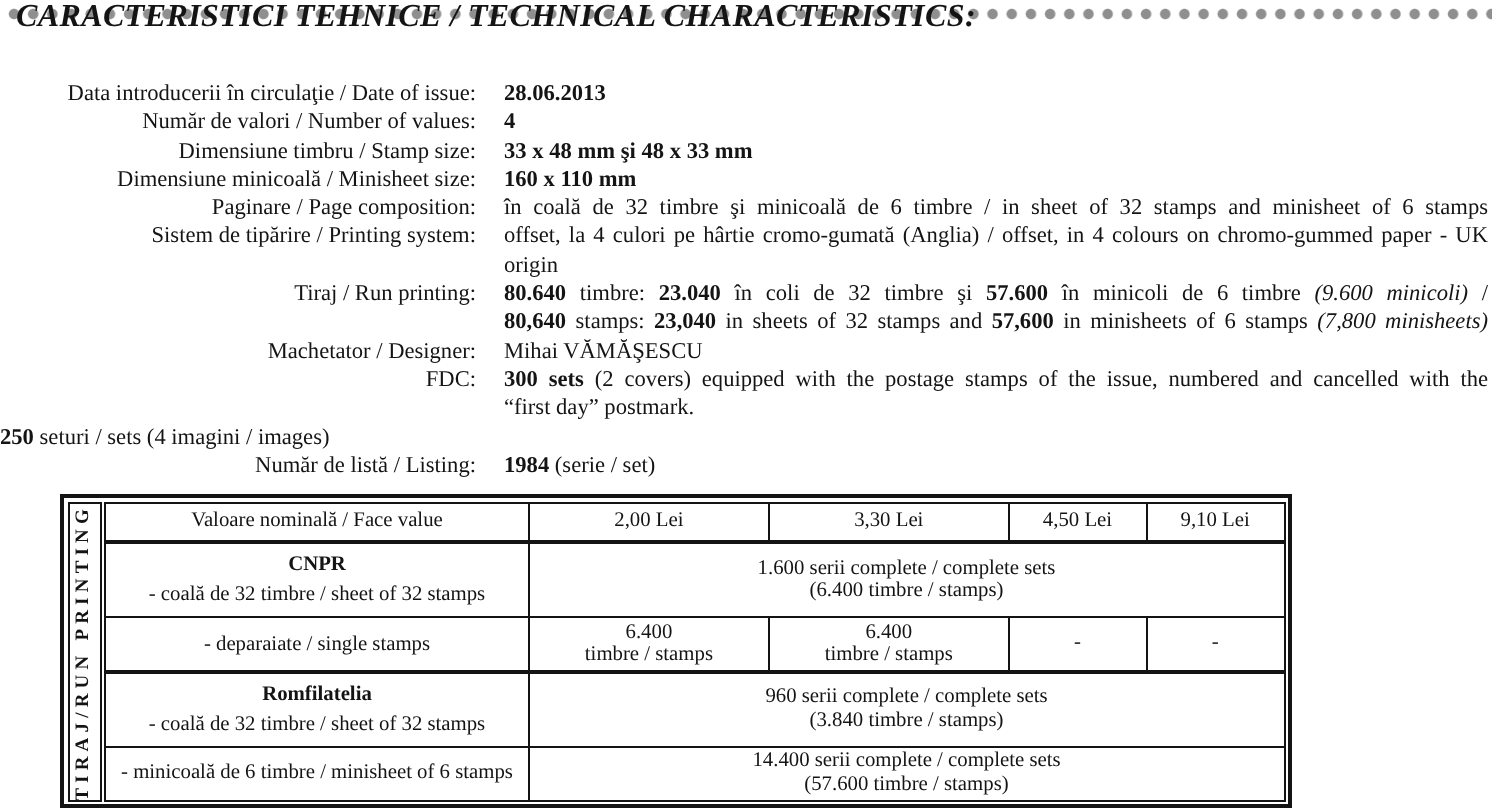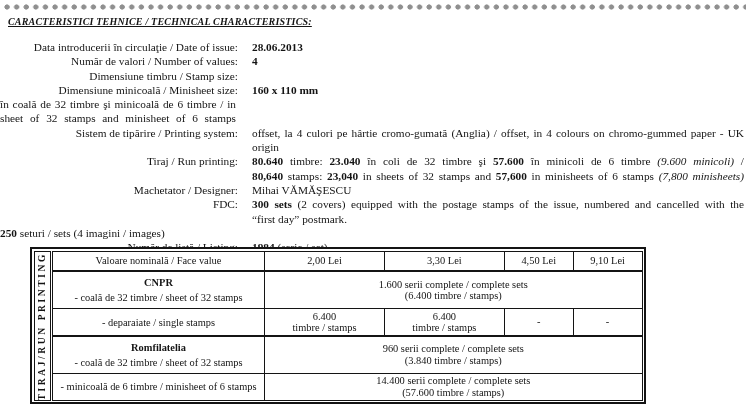--- a/index.html
+++ b/index.html
@@ -14,23 +14,23 @@
 
   
   .dots {
     position: absolute; top: 3px; left: 4px; width: 742px; height: 8px;
     background-image: radial-gradient(circle at 3px 4px, #8f8f8f 2.3px, rgba(0,0,0,0) 2.9px);
     background-size: 9.6px 8px;
     background-repeat: repeat-x;
   }
 
   .title {
-    position: absolute; top: 16px; left: 8px;
-    font-size: 10px; font-weight: bold; font-style: italic;
-    letter-spacing: 0.2px; white-space: nowrap; text-decoration: underline;
+    position: absolute; top: 0; left: 8px;
+    font-size: 16px; font-weight: bold; font-style: italic;
+    letter-spacing: 0.2px; white-space: nowrap;
   }
 
   .fields {
     position: absolute; top: 40px; left: 0; right: 4px;
   }
   .field-row {
     display: grid;
     grid-template-columns: 238px 1fr;
     column-gap: 14px;
     font-size: 11.3px;
@@ -107,30 +107,34 @@
 
   <div class="field-row">
     <div class="f-label">Număr de valori / Number of values:</div>
     <div class="f-value">
         <div class="line"><span class="b">4</span></div>
       </div>
   </div>
 
   <div class="field-row">
     <div class="f-label">Dimensiune timbru / Stamp size:</div>
+    <div class="f-value">
+        <div class="line"><span class="b">33 x 48 mm şi 48 x 33 mm</span></div>
+      </div>
   </div>
 
   <div class="field-row">
     <div class="f-label">Dimensiune minicoală / Minisheet size:</div>
     <div class="f-value">
         <div class="line"><span class="b">160 x 110 mm</span></div>
       </div>
   </div>
 
   <div class="field-row">
+    <div class="f-label">Paginare / Page composition:</div>
     <div class="f-value">
         <div class="line stretch"><span>în coală de 32 timbre şi minicoală de 6 timbre / in sheet of 32 stamps and minisheet of 6 stamps</span></div>
       </div>
   </div>
 
   <div class="field-row">
     <div class="f-label">Sistem de tipărire / Printing system:</div>
     <div class="f-value">
         <div class="line stretch"><span>offset, la 4 culori pe hârtie cromo-gumată (Anglia) / offset, in 4 colours on chromo-gummed paper - UK origin</span></div>
       </div>

